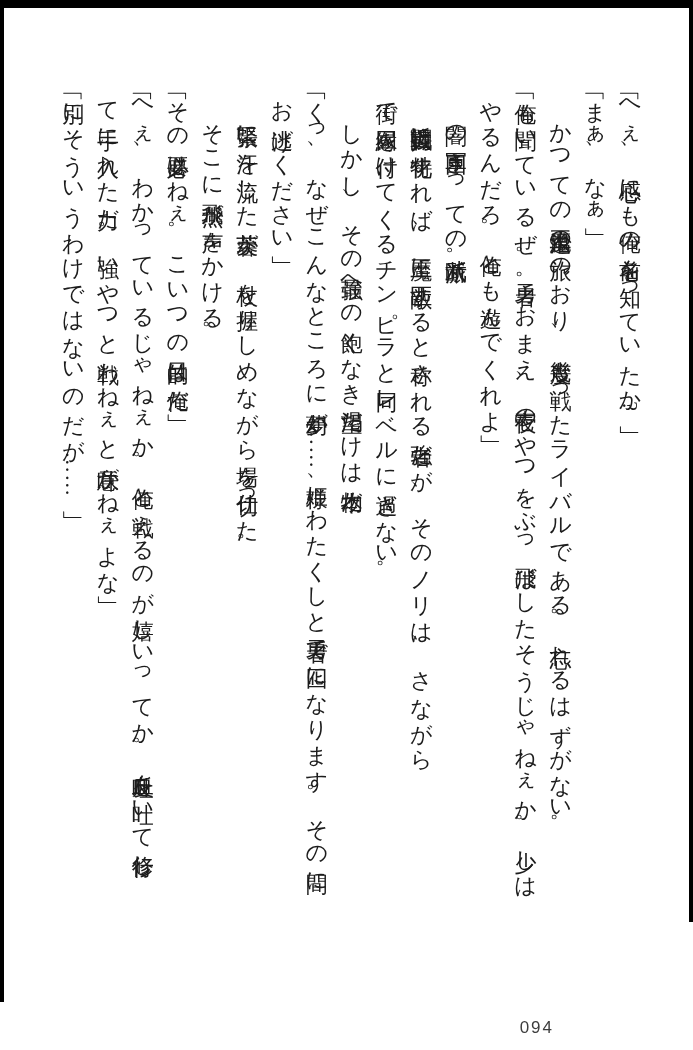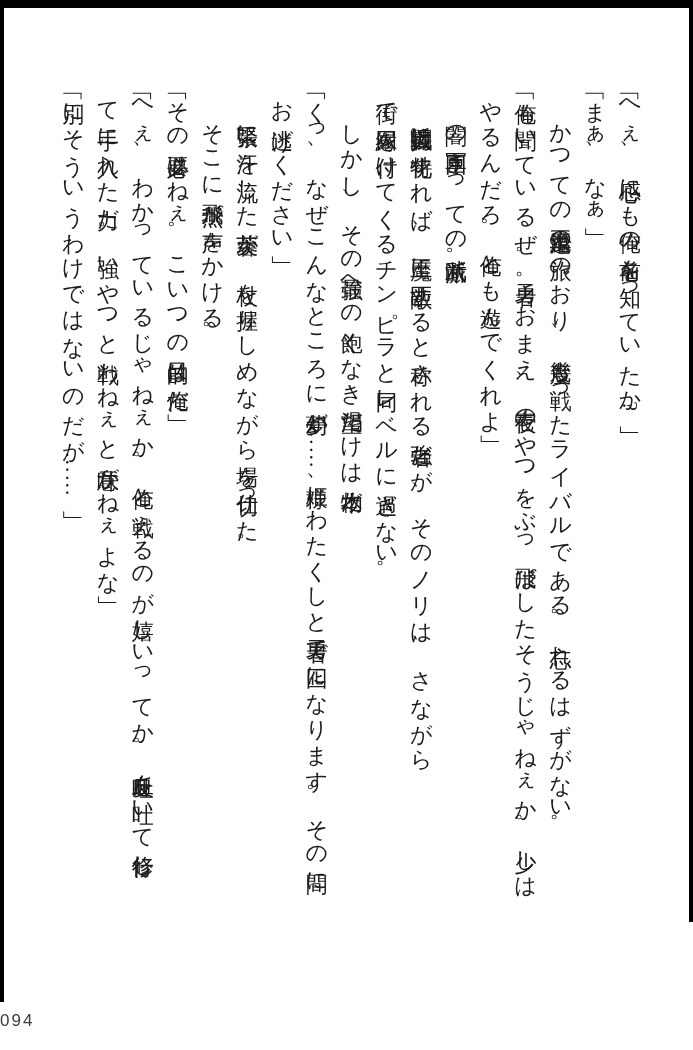--- a/index.html
+++ b/index.html
@@ -43,24 +43,24 @@
     letter-spacing: 0.85px;
     color: var(--text);
   }
   .text-block p {
     margin: 0;
     padding: 0;
     line-height: 34.8px; 
   }
   .page-number {
     position: absolute;
-    bottom: 19px;
+    bottom: 12px;
     left: 0;
     width: 554px;
-    text-align: left;
+    text-align: right;
     font-family: "Liberation Sans", "DejaVu Sans", sans-serif;
     font-size: 17px;
     letter-spacing: 2px;
     color: var(--pagenum);
   }
 </style>
 </head>
 <body>
 
 <div>

